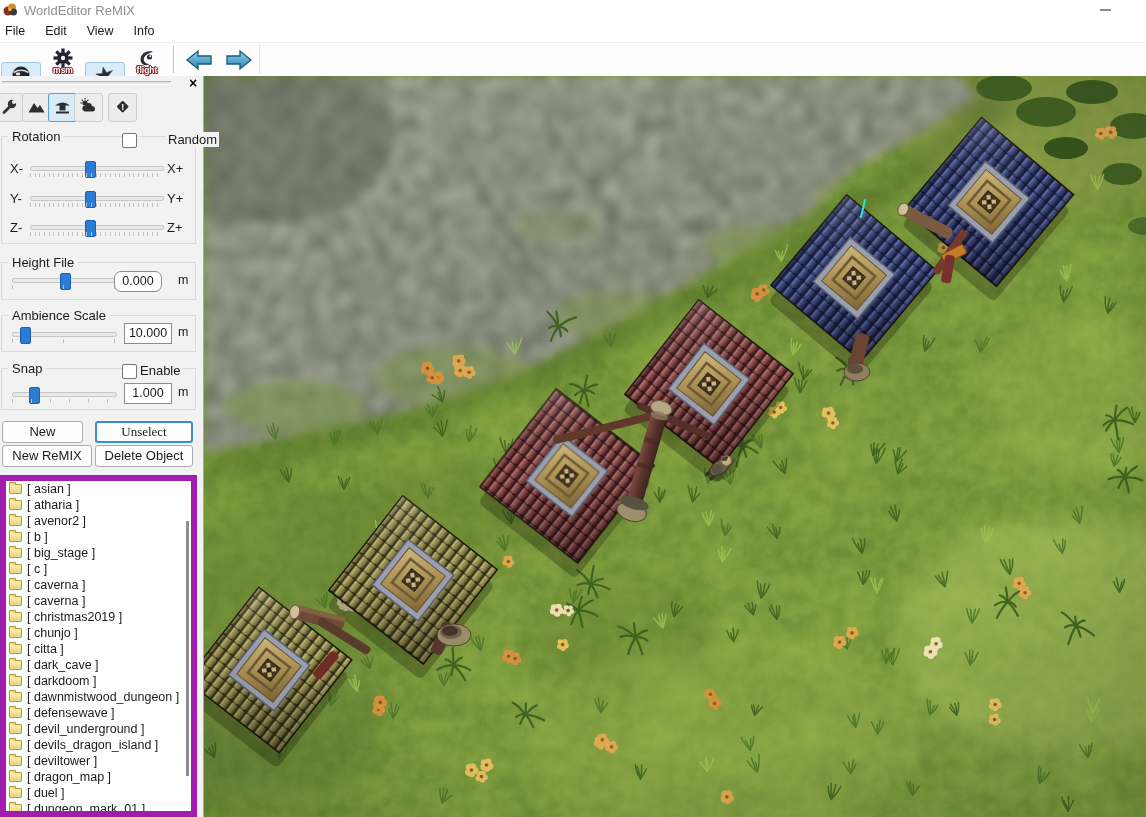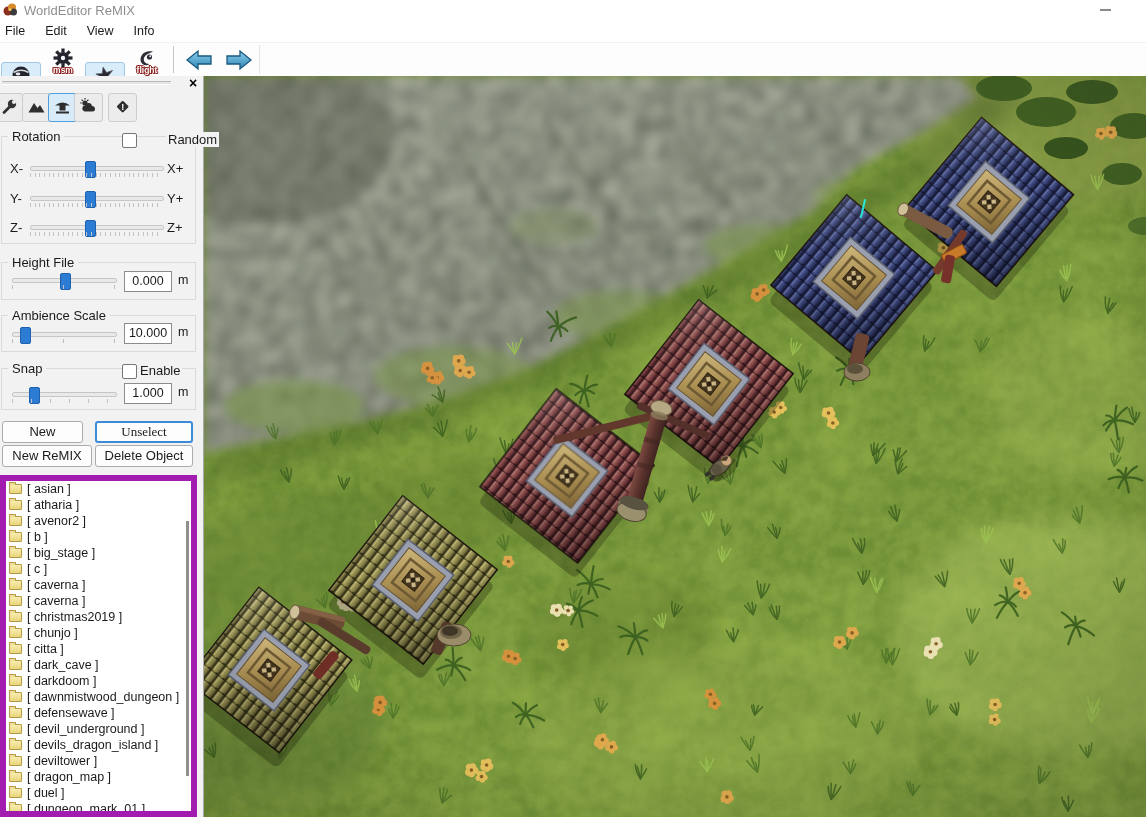--- a/index.html
+++ b/index.html
@@ -1725,21 +1725,21 @@
             </div>
           </div>
       </div>
 
       <div class="group" style="top:186px;height:36px;">
         <span class="group-label">Height File</span>
         <div class="sl-track" style="left:10px;top:15px;width:103px;">
           <span class="sl-thumb" style="left: 50%;"></span>
         </div>
         <div class="ticks-3" style="left:10px;top:22px;width:103px;"></div>
-        <div class="value-box" style="left:122px;top:8px;">0.000</div>
+        <div class="value-box" style="left:112px;top:8px;border-radius:7px;">0.000</div>
         <span class="unit" style="left:176px;top:10px;">m</span>
       </div>
 
       <div class="group" style="top:239px;height:35px;">
         <span class="group-label">Ambience Scale</span>
         <div class="sl-track" style="left:10px;top:16px;width:103px;">
           <span class="sl-thumb" style="left: 12%;"></span>
         </div>
         <div class="ticks-3" style="left:10px;top:23px;width:103px;"></div>
         <div class="value-box" style="left:122px;top:7px;">10.000</div>

